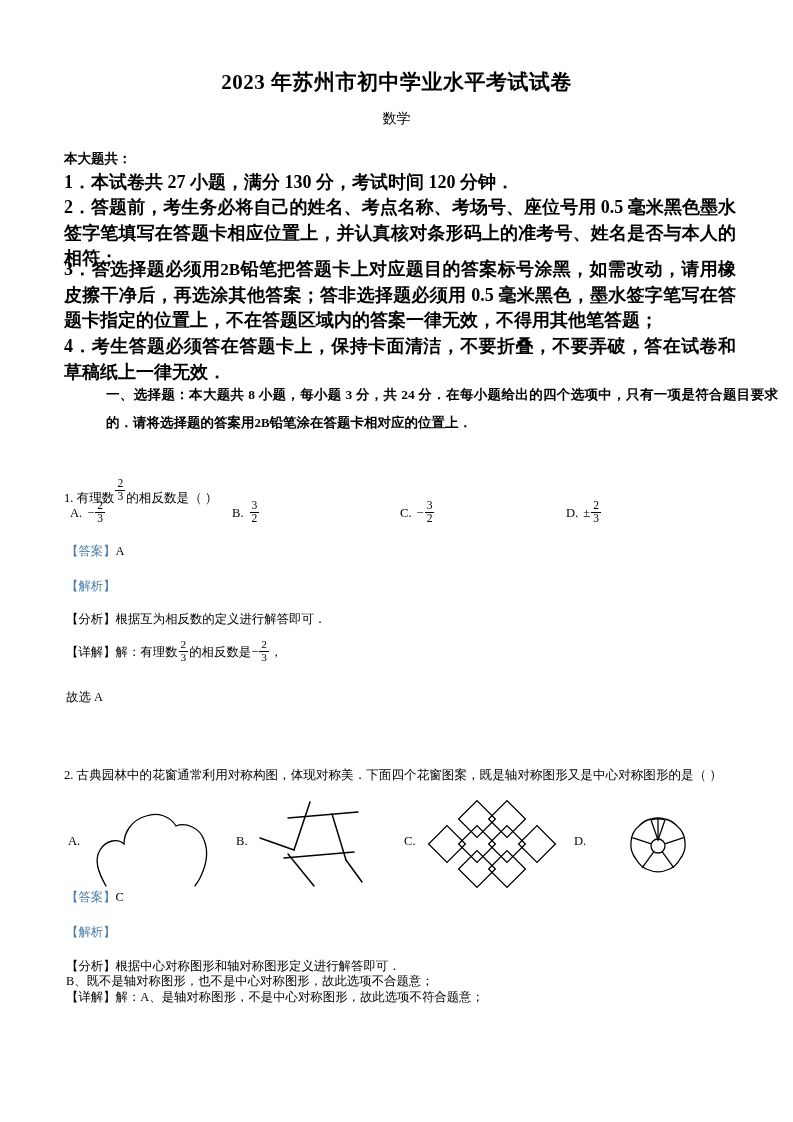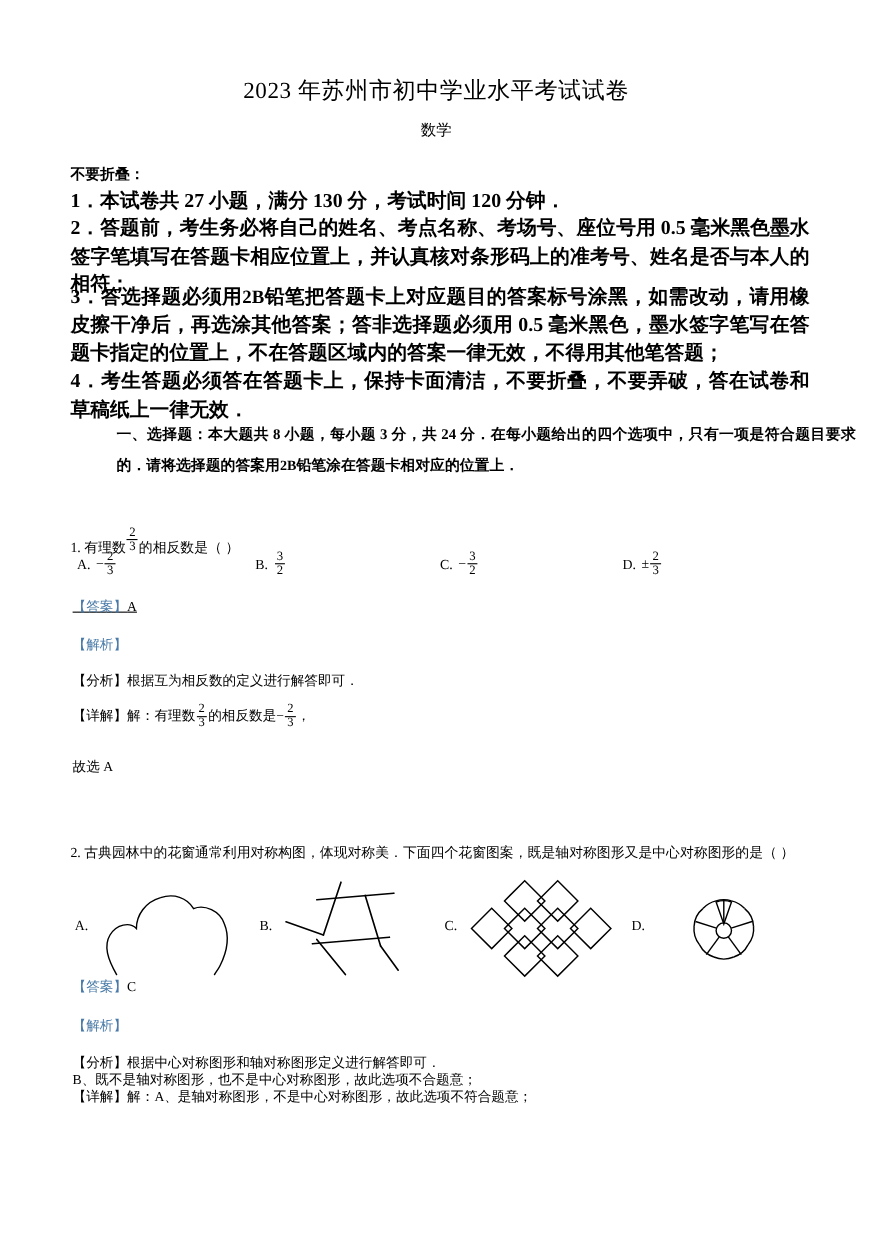--- a/index.html
+++ b/index.html
@@ -20,21 +20,21 @@
     left: 0; top: 0;
     width: 793px;
     height: 1122px;
     padding: 0;
   }
 
   
   .doc-title {
     text-align: center;
     font-size: 21px;
-    font-weight: normal;
+    font-weight: bold;
     letter-spacing: 0.5px;
     margin: 0;
     position: absolute;
     left: 0; right: 0;
     top: 68px;
   }
   .doc-subtitle {
     text-align: center;
     font-size: 14px;
     font-weight: normal;
@@ -154,21 +154,21 @@
   }
 </style>
 </head>
 <body>
 
 <div class="page">
 
   <div class="doc-title">2023 年苏州市初中学业水平考试试卷</div>
   <div class="doc-subtitle">数学</div>
 
-  <div class="block notice-head" style="top:146px;">不要折叠：</div>
+  <div class="block notice-head" style="top:146px;">本大题共：</div>
 
   <div class="block notice-item" style="top:170px;">1．本试卷共 27 小题，满分 130 分，考试时间 120 分钟．</div>
 
   <div class="block notice-item" style="top:195px;">2．答题前，考生务必将自己的姓名、考点名称、考场号、座位号用 0.5 毫米黑色墨水签字笔填写在答题卡相应位置上，并认真核对条形码上的准考号、姓名是否与本人的相符；</div>
 
   <div class="block notice-item" style="top:257px;">
     <span>3．答选择题必须用</span><span class="sup2b">2B</span><span>铅笔把答题卡上对应题目的答案标号涂黑，如需改动，请用橡皮擦干净后，再选涂其他答案；答非选择题必须用 0.5 毫米黑色，墨水签字笔写在答题卡指定的位置上，不在答题区域内的答案一律无效，不得用其他笔答题；</span>
   </div>
 
   <div class="block notice-item" style="top:334px;">4．考生答题必须答在答题卡上，保持卡面清洁，不要折叠，不要弄破，答在试卷和草稿纸上一律无效．</div>
@@ -190,21 +190,21 @@
       <span class="lbl">B.</span><span></span><span class="frac"><span class="num">3</span><span class="den">2</span></span>
     </div>
     <div class="opt" style="left:336px;">
       <span class="lbl">C.</span><span>−</span><span class="frac"><span class="num">3</span><span class="den">2</span></span>
     </div>
     <div class="opt" style="left:502px;">
       <span class="lbl">D.</span><span>±</span><span class="frac"><span class="num">2</span><span class="den">3</span></span>
     </div>
   </div>
 
-  <div class="exp" style="top:540px;text-decoration:underline;">
+  <div class="exp" style="top:540px;">
     <span class="tag">【答案】</span><span>A</span>
   </div>
 
   <div class="exp" style="top:575px;">
     <span class="tag">【解析】</span>
   </div>
 
   <div class="exp" style="top:608px;">
     <span>【分析】</span><span>根据互为相反数的定义进行解答即可．</span>
   </div>

